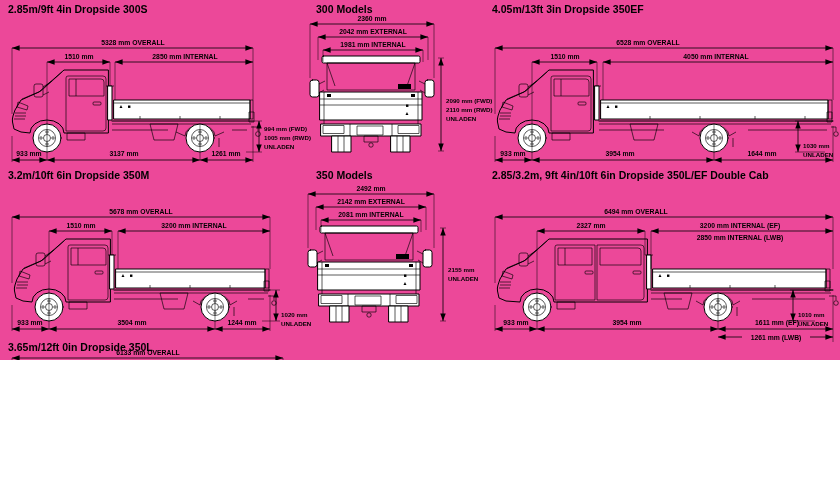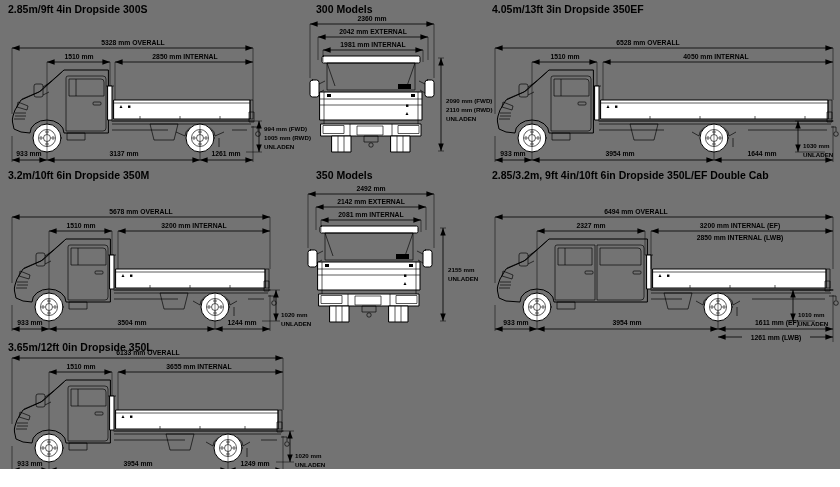--- a/index.html
+++ b/index.html
@@ -1,16 +1,16 @@
 <!DOCTYPE html>
 <html><head>
 <meta charset="utf-8">
 <style>
   html,body{margin:0;padding:0;background:#fff;}
-  .stage{position:relative;width:840px;height:469px;background:#737373;overflow:hidden;}
+  .stage{position:relative;width:840px;height:360px;background:#ec4899;overflow:hidden;}
   svg text{font-family:"Liberation Sans","DejaVu Sans",sans-serif;font-weight:bold;fill:#000;}
   .ttl{font-size:10.5px;text-anchor:start;}
   .lbl{font-size:6.8px;text-anchor:middle;}
   .lblL{font-size:6.2px;text-anchor:start;}
   .glyph{font-size:5px;font-weight:normal;}
   .art{fill:none;stroke:#000;stroke-width:1;stroke-linejoin:round;stroke-linecap:round;}
   .thin{fill:none;stroke:#000;stroke-width:0.65;stroke-linejoin:round;}
   .fw{fill:#fff;}
   .dl{stroke:#000;stroke-width:0.8;}
   .xl{stroke:#000;stroke-width:0.5;}

